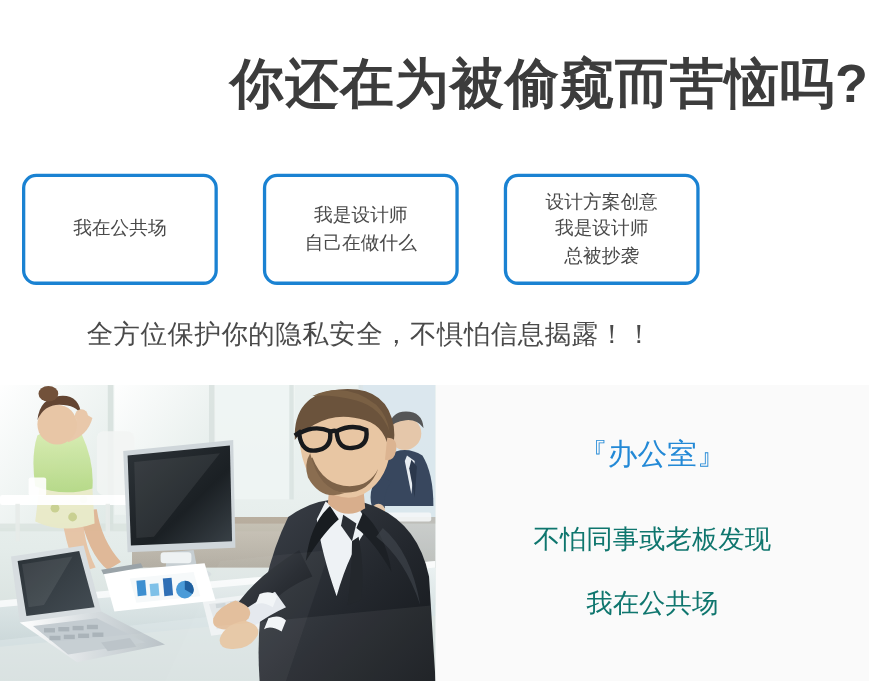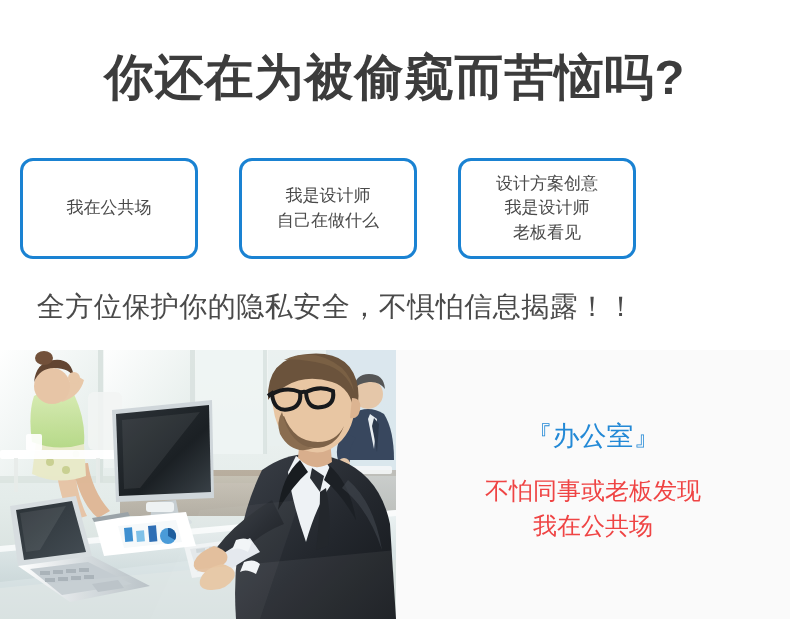--- a/index.html
+++ b/index.html
@@ -17,21 +17,21 @@
     background: #ffffff;
     overflow: hidden;
   }
 
   
   .headline {
     position: absolute;
     left: 0;
     top: 48px;
     width: 790px;
-    text-align: center;
+    text-align: right;
     font-size: 49px;
     font-weight: bold;
     color: #3c3c3c;
     letter-spacing: 1px;
     line-height: 1.2;
     white-space: nowrap;
   }
 
   
   .pain-row {
@@ -64,21 +64,21 @@
     text-align: center;
   }
 
   
   .subheadline {
     position: absolute;
     left: 0;
     top: 288px;
     width: 672px;
     text-align: center;
-    font-size: 28px;
+    font-size: 24px;
     color: #4a4a4a;
     letter-spacing: 0.5px;
     white-space: nowrap;
   }
 
   
   .lower {
     position: absolute;
     left: 0;
     top: 350px;
@@ -103,31 +103,32 @@
   .caption-panel {
     flex: 1 1 auto;
     height: 269px;
     background: #fafafa;
     display: flex;
     flex-direction: column;
     align-items: center;
     justify-content: center;
     padding-bottom: 6px;
     box-sizing: border-box;
+    gap: 23px;
   }
   .caption-title {
     font-size: 27px;
     color: #2389d6;
     line-height: 1.2;
     margin-bottom: 22px;
     white-space: nowrap;
   }
   .caption-line {
     font-size: 24px;
-    color: #ef4444;
+    color: #0f766e;
     line-height: 1.45;
     white-space: nowrap;
     text-align: center;
   }
 </style>
 </head>
 <body>
 
 <div id="page">
 
@@ -140,21 +141,21 @@
     </div>
 
     <div class="pain-box">
       <div class="pain-line">我是设计师</div>
       <div class="pain-line">自己在做什么</div>
     </div>
 
     <div class="pain-box">
       <div class="pain-line">设计方案创意</div>
       <div class="pain-line">我是设计师</div>
-      <div class="pain-line">老板看见</div>
+      <div class="pain-line">总被抄袭</div>
     </div>
 
 
   </div>
 
   <div class="subheadline">全方位保护你的隐私安全，不惧怕信息揭露！！</div>
 
   <div class="lower">
 
     <div class="photo">

